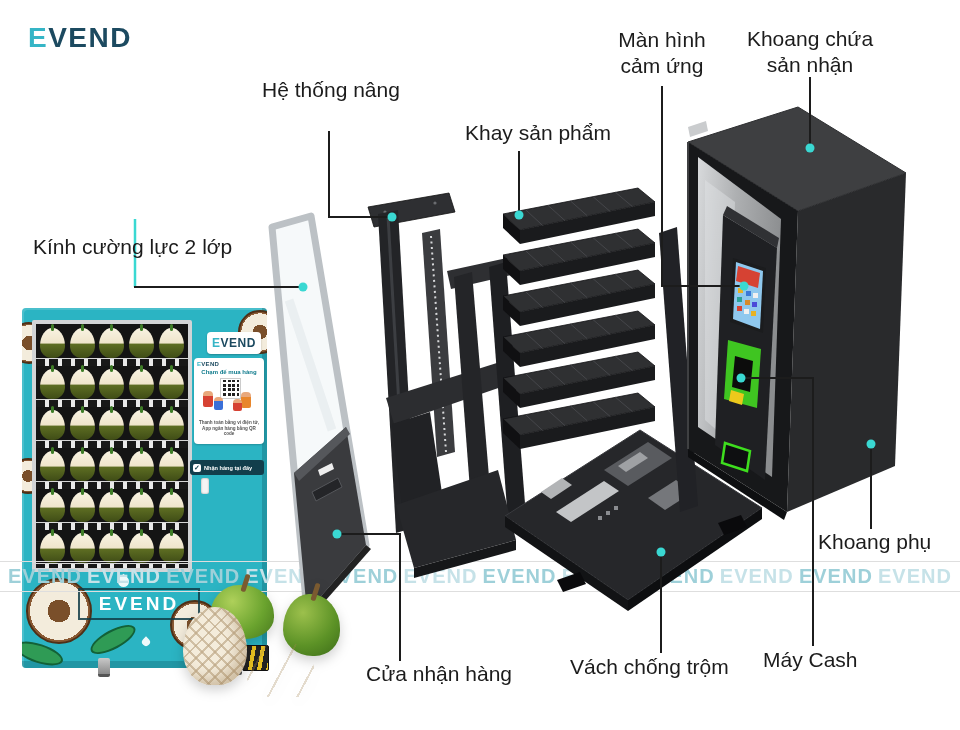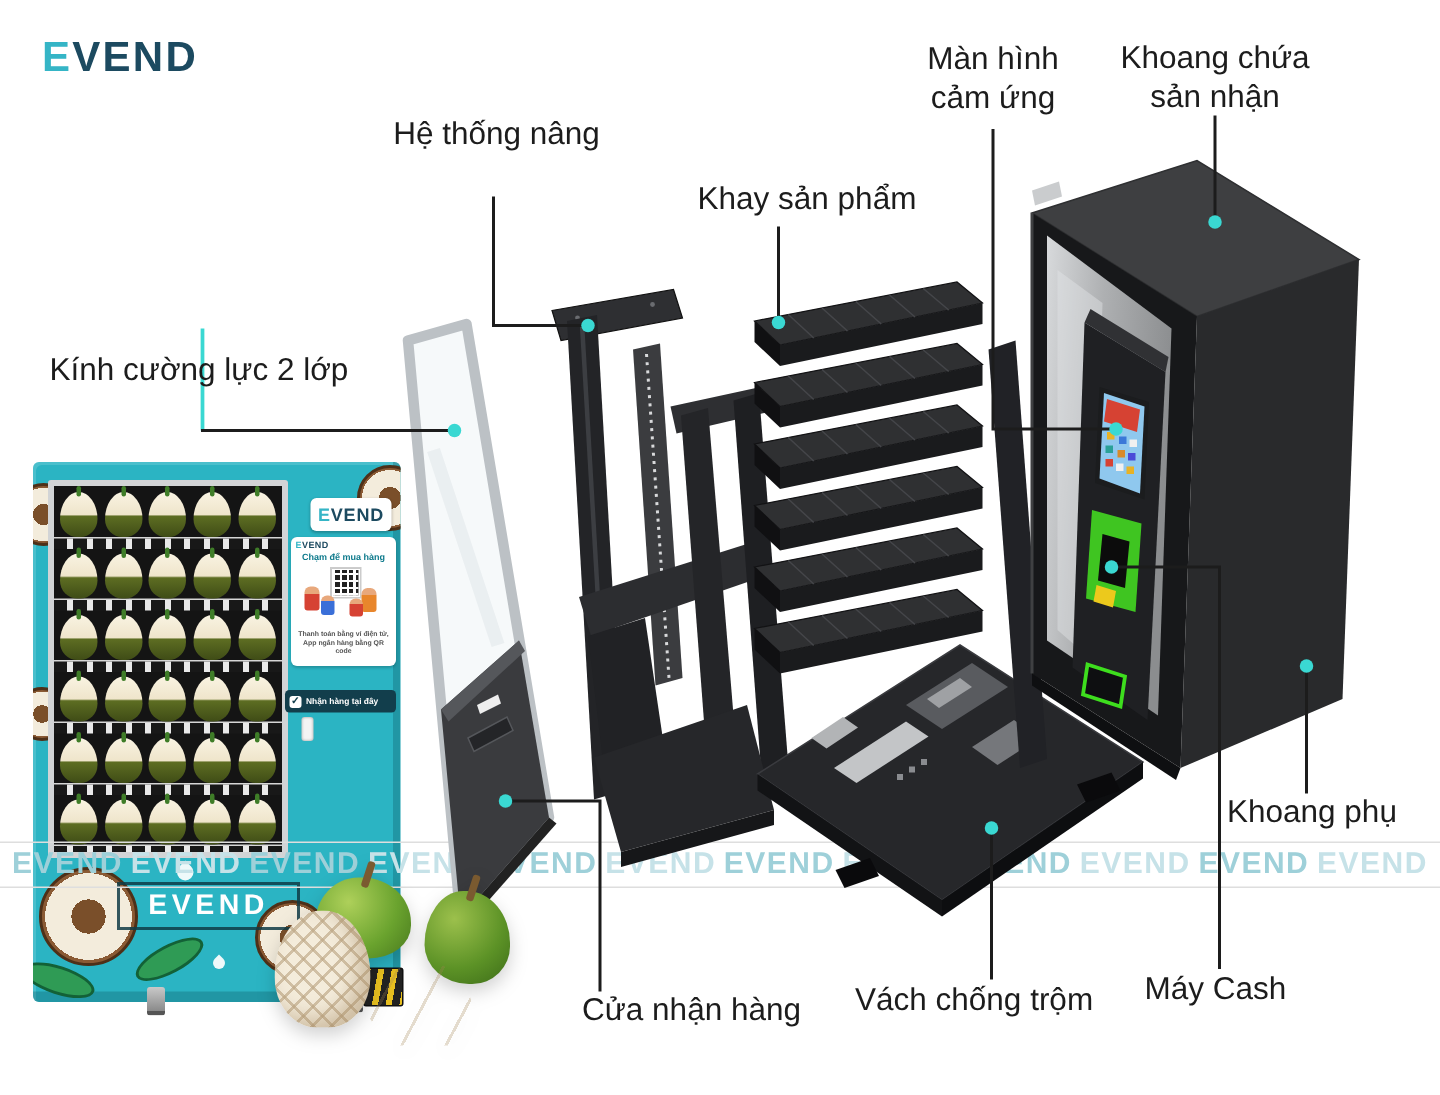--- a/index.html
+++ b/index.html
@@ -405,17 +405,17 @@
   <div class="callout" style="left:465px;top:120px;text-align:right;">Khay sản phẩm</div>
   <div class="callout center" style="left:600px;top:27px;width:124px;">
     <div>Màn hình</div>
     <div>cảm ứng</div>
   </div>
   <div class="callout center" style="left:731px;top:26px;width:158px;">
     <div>Khoang chứa</div>
     <div>sản nhận</div>
   </div>
   <div class="callout" style="left:818px;top:529px;">Khoang phụ</div>
-  <div class="callout" style="left:388px;top:661px;">Cửa nhận hàng</div>
+  <div class="callout" style="left:366px;top:661px;">Cửa nhận hàng</div>
   <div class="callout" style="left:570px;top:654px;">Vách chống trộm</div>
   <div class="callout" style="left:763px;top:647px;">Máy Cash</div>
 
 </div>
 
 </body></html>

